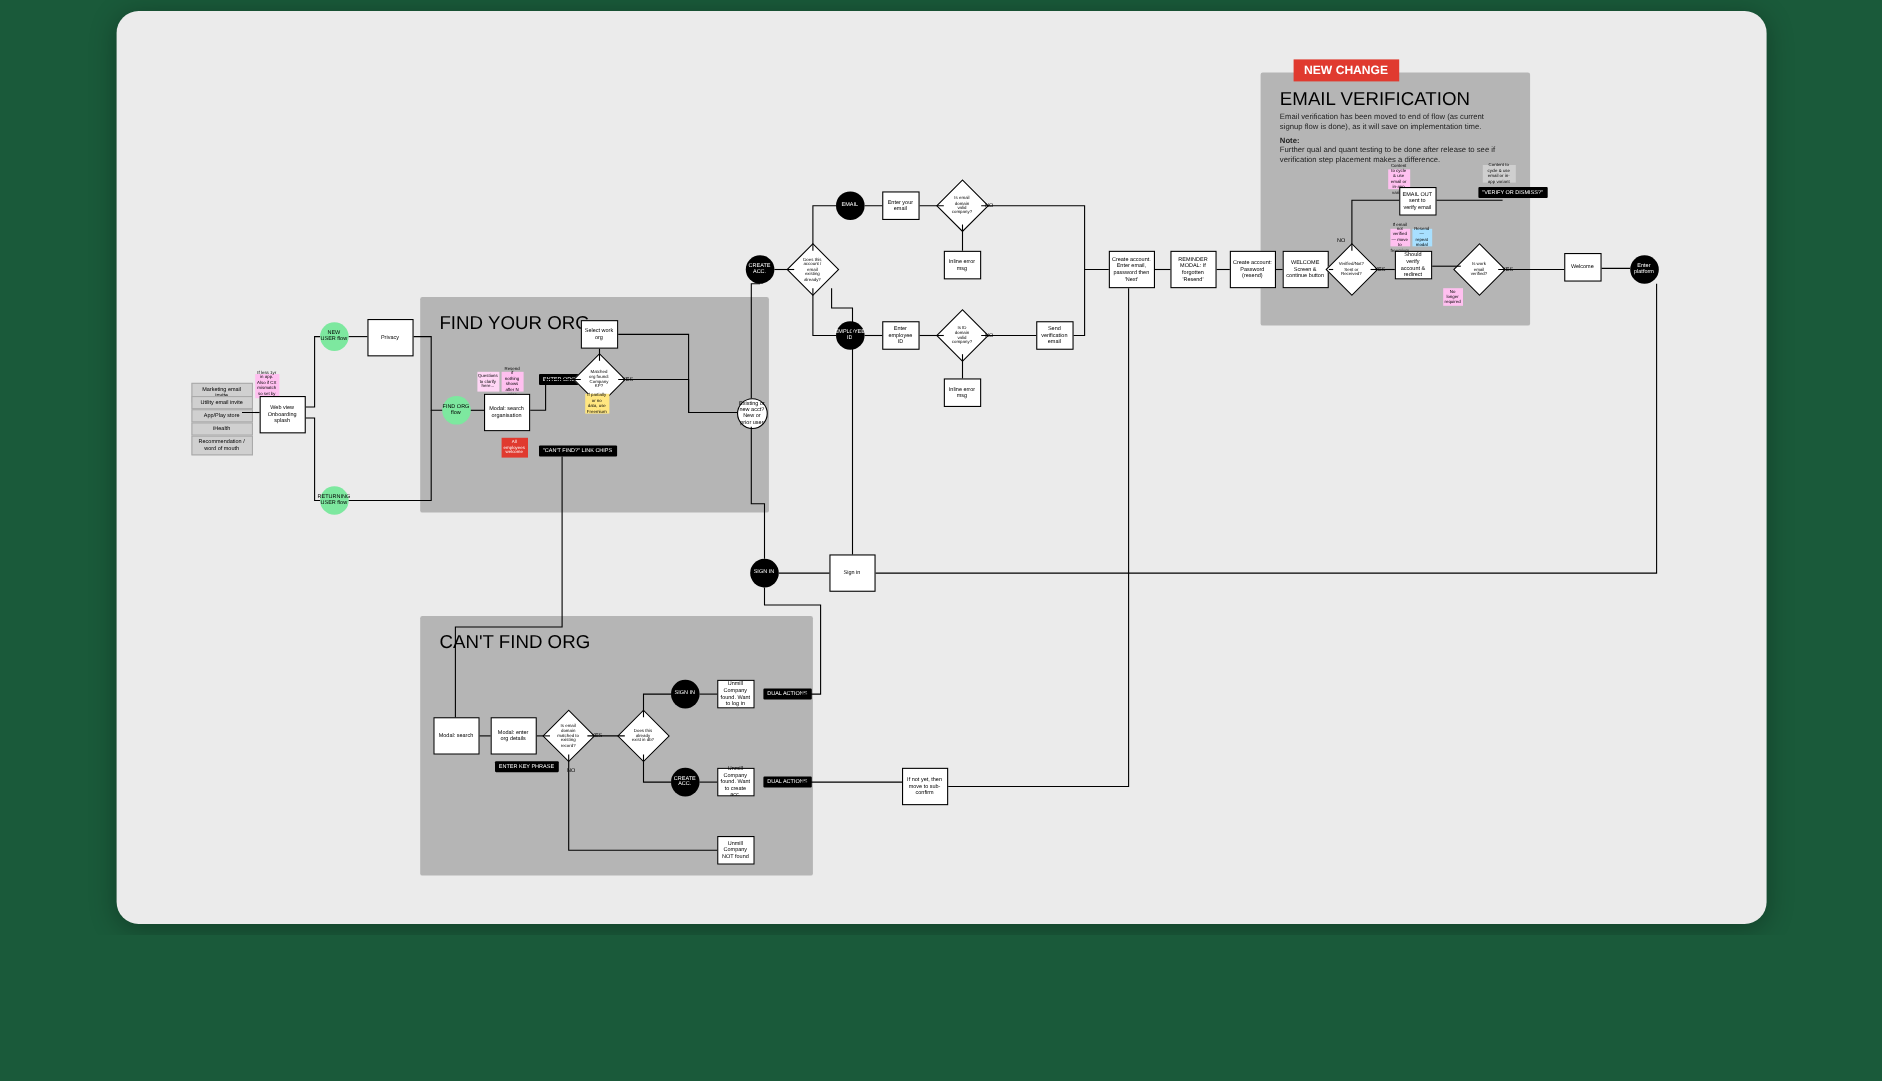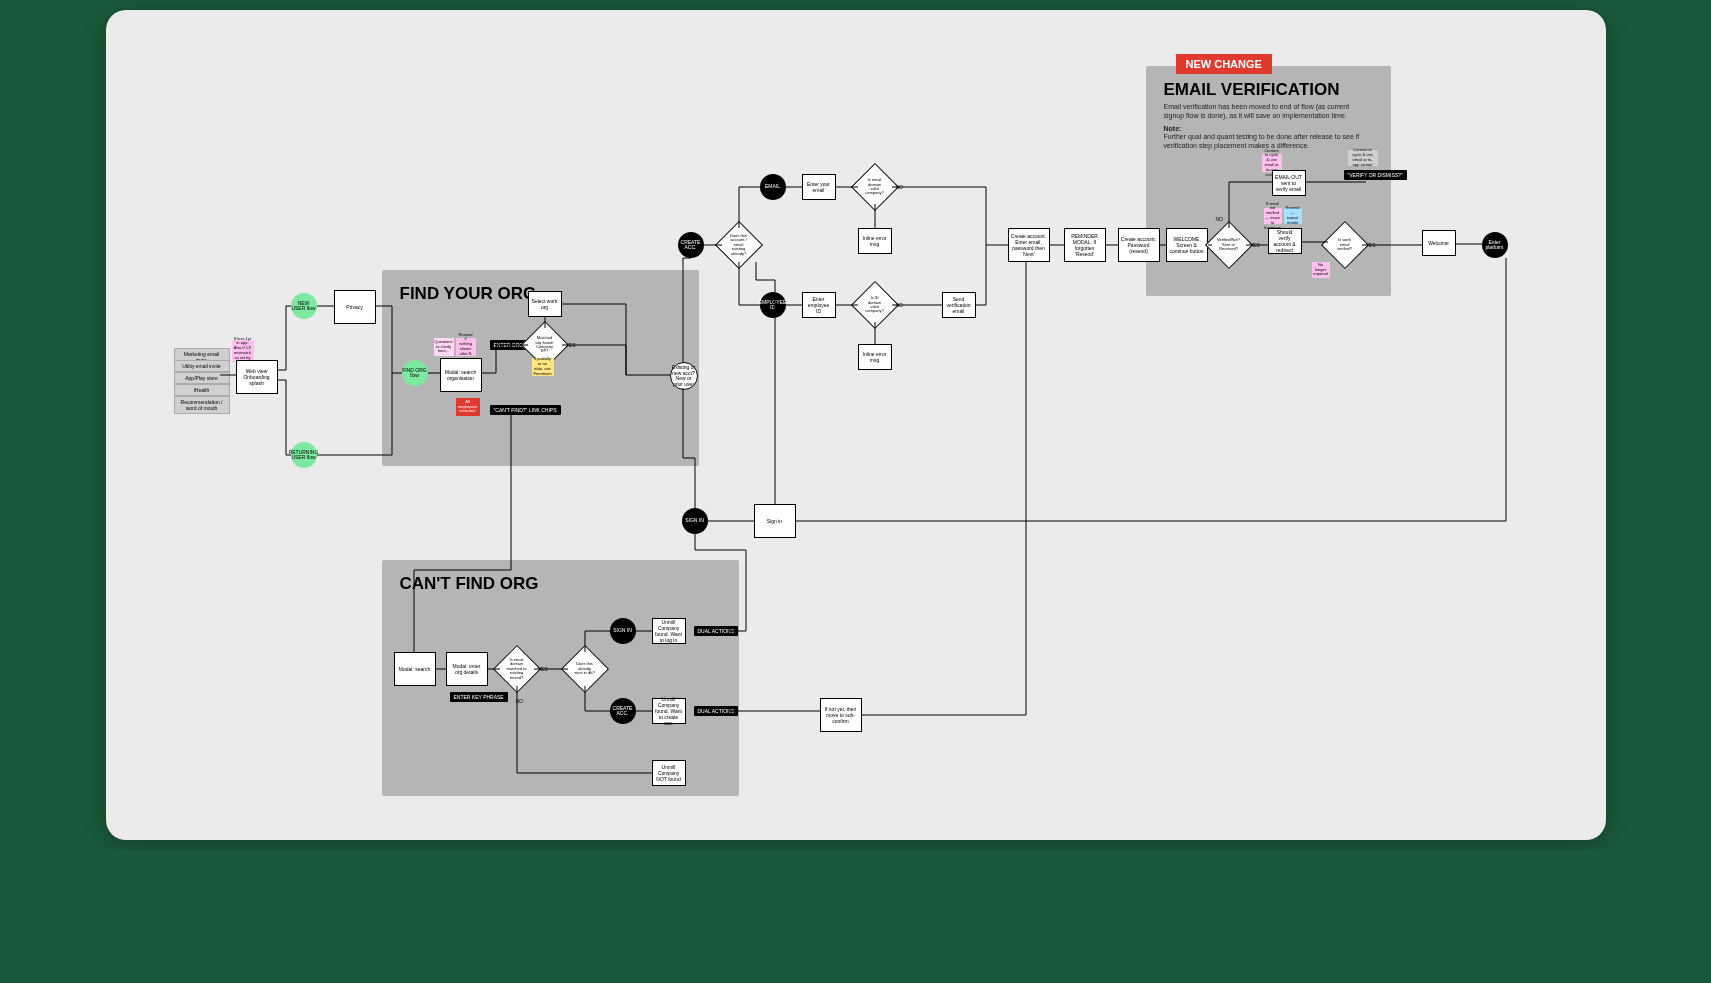--- a/index.html
+++ b/index.html
@@ -2,21 +2,21 @@
 <html><head>
 <meta charset="utf-8">
 <style>
   html,body{margin:0;padding:0;font-family:Helvetica,Arial,sans-serif;background:#1a5a3a;}
   .frame{position:relative;margin:10px auto;width:1500px;height:830px;background:#ebebeb;border-radius:20px;overflow:hidden;box-shadow:0 4px 24px rgba(0,0,0,.3);}
   .badge{display:inline-block;padding:4px 10px;font-size:11px;font-weight:700;color:#000;}
   .badge-green{background:#7de89f;}
   .badge-red{background:#e03a2f;color:#fff;}
   .title{font-size:34px;font-weight:800;letter-spacing:.5px;}
   .zone{position:absolute;background:#b5b5b5;border-radius:2px;}
-  .zone-title{position:absolute;left:18px;top:14px;font-size:17px;font-weight:700;}
+  .zone-title{position:absolute;left:18px;top:14px;font-size:17px;font-weight:400;}
   .zone-sub{position:absolute;left:18px;font-size:7px;color:#222;max-width:200px;line-height:1.3;}
   .shape{position:absolute;box-sizing:border-box;}
   .box{background:#fff;border:1px solid #000;text-align:center;font-size:5px;display:flex;align-items:center;justify-content:center;padding:2px;line-height:1.2;}
   .box-sm{width:34px;height:26px;}
   .box-md{width:42px;height:34px;}
   .note{font-size:4px;padding:2px;display:flex;align-items:center;justify-content:center;text-align:center;line-height:1.2;}
   .note-pink{background:#ffc0f0;}
   .note-pink2{background:#ffd6f5;}
   .note-blue{background:#a8e0ff;}
   .note-yellow{background:#ffe680;}

